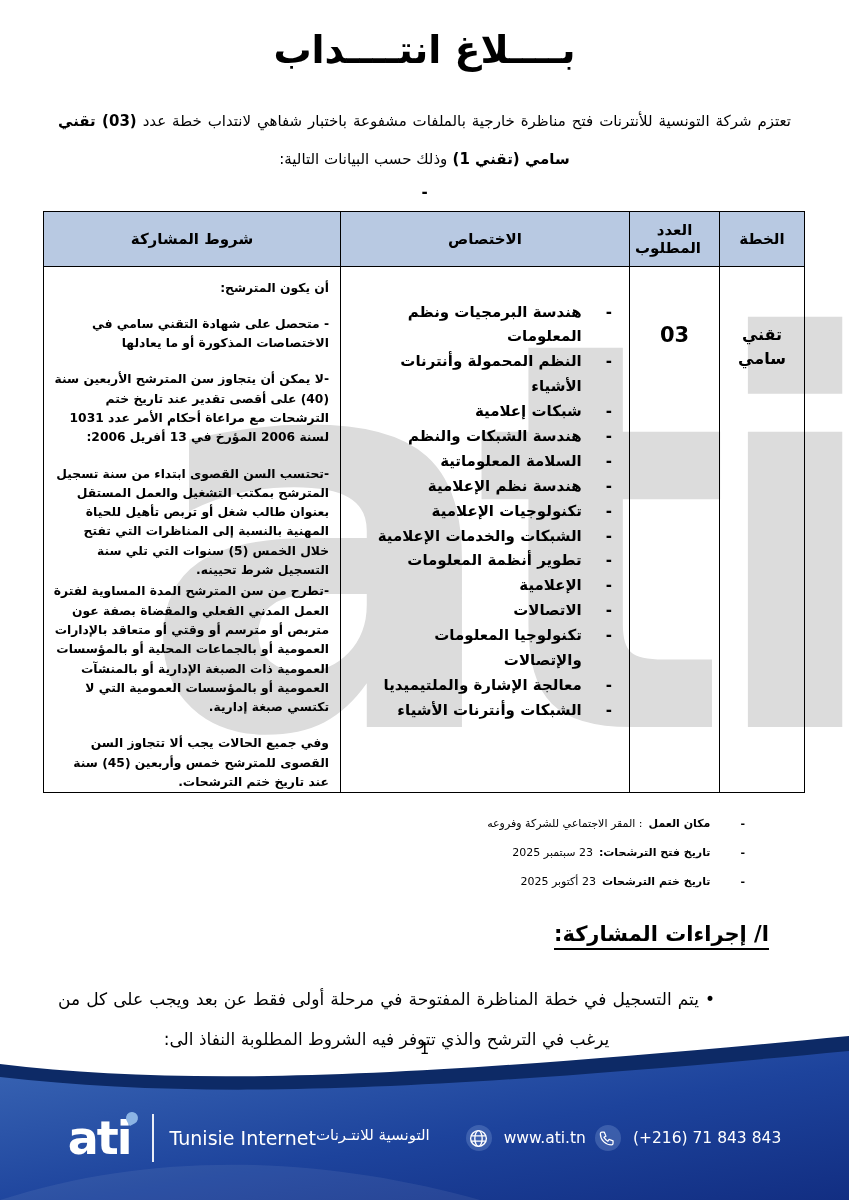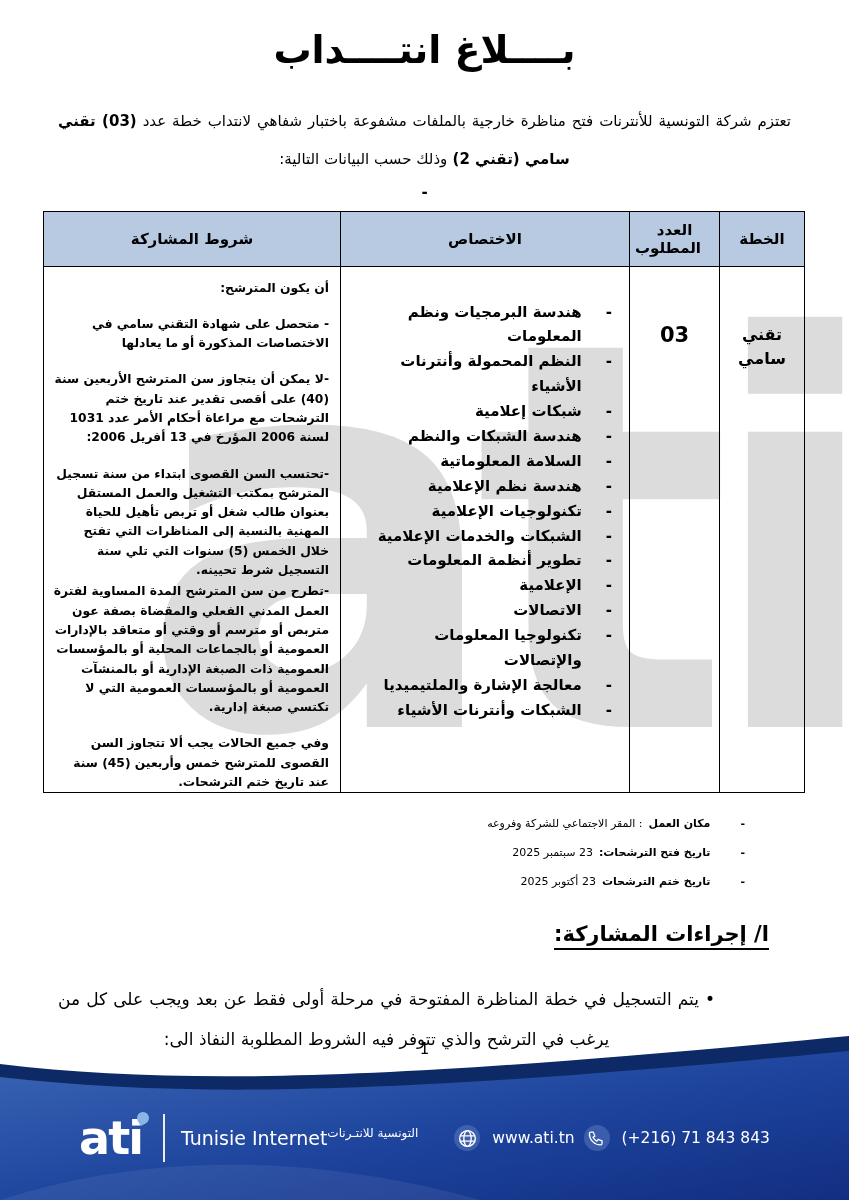--- a/index.html
+++ b/index.html
@@ -55,37 +55,37 @@
   
   .footer { position:absolute; left:0; top:1030px; width:849px; height:170px; z-index:2; }
   .footer-svg { position:absolute; inset:0; }
   .footer-content { position:absolute; top:84px; left:0; width:100%; display:flex; justify-content:center; align-items:center; gap:16px; direction:ltr; color:#fff; }
   .ati-logo { font-size:46px; font-weight:bold; letter-spacing:-2px; line-height:1; position:relative; padding-right:5px; }
   .ati-logo::after { content:""; position:absolute; top:-3px; right:-2px; width:12px; height:12px;
     border-radius:50% 50% 50% 10%; background:#8cb4e4; transform:rotate(-30deg); }
   .logo-sep { width:2px; height:48px; background:rgba(255,255,255,.9); }
   .brand { display:flex; line-height:1.3; }
   .brand-latin { font-size:19px; }
-  .brand-arabic { font-size:12px; direction:rtl; text-align:left; }
+  .brand-arabic { font-size:15px; direction:rtl; text-align:left; }
   .contact { display:flex; flex-direction:row; gap:9px; margin-left:20px; font-size:15.5px; }
   .contact-row { display:flex; align-items:center; gap:12px; }
   .icon-wrap { width:26px; height:26px; display:flex; align-items:center; justify-content:center; border-radius:50%; background:rgba(135,165,220,.30); }
 </style>
 </head>
 <body>
 
 <div class="page">
 
   <div class="watermark">ati</div>
 
   <div class="content">
 
     <div class="doc-title">بــــلاغ انتــــداب</div>
 
-    <p class="intro"><span>تعتزم شركة التونسية للأنترنات فتح مناظرة خارجية بالملفات مشفوعة باختبار شفاهي لانتداب خطة عدد </span><b>(03) تقني سامي</b><b> (تقني 2) </b><span>وذلك حسب البيانات التالية:</span></p>
+    <p class="intro"><span>تعتزم شركة التونسية للأنترنات فتح مناظرة خارجية بالملفات مشفوعة باختبار شفاهي لانتداب خطة عدد </span><b>(03) تقني سامي</b><b> (تقني 1) </b><span>وذلك حسب البيانات التالية:</span></p>
 
     <div class="dash-line">-</div>
 
     <table class="main-table">
       <colgroup>
         <col style="width:85px">
           <col style="width:90px">
           <col style="width:289px">
           <col style="width:297px">
       </colgroup>

